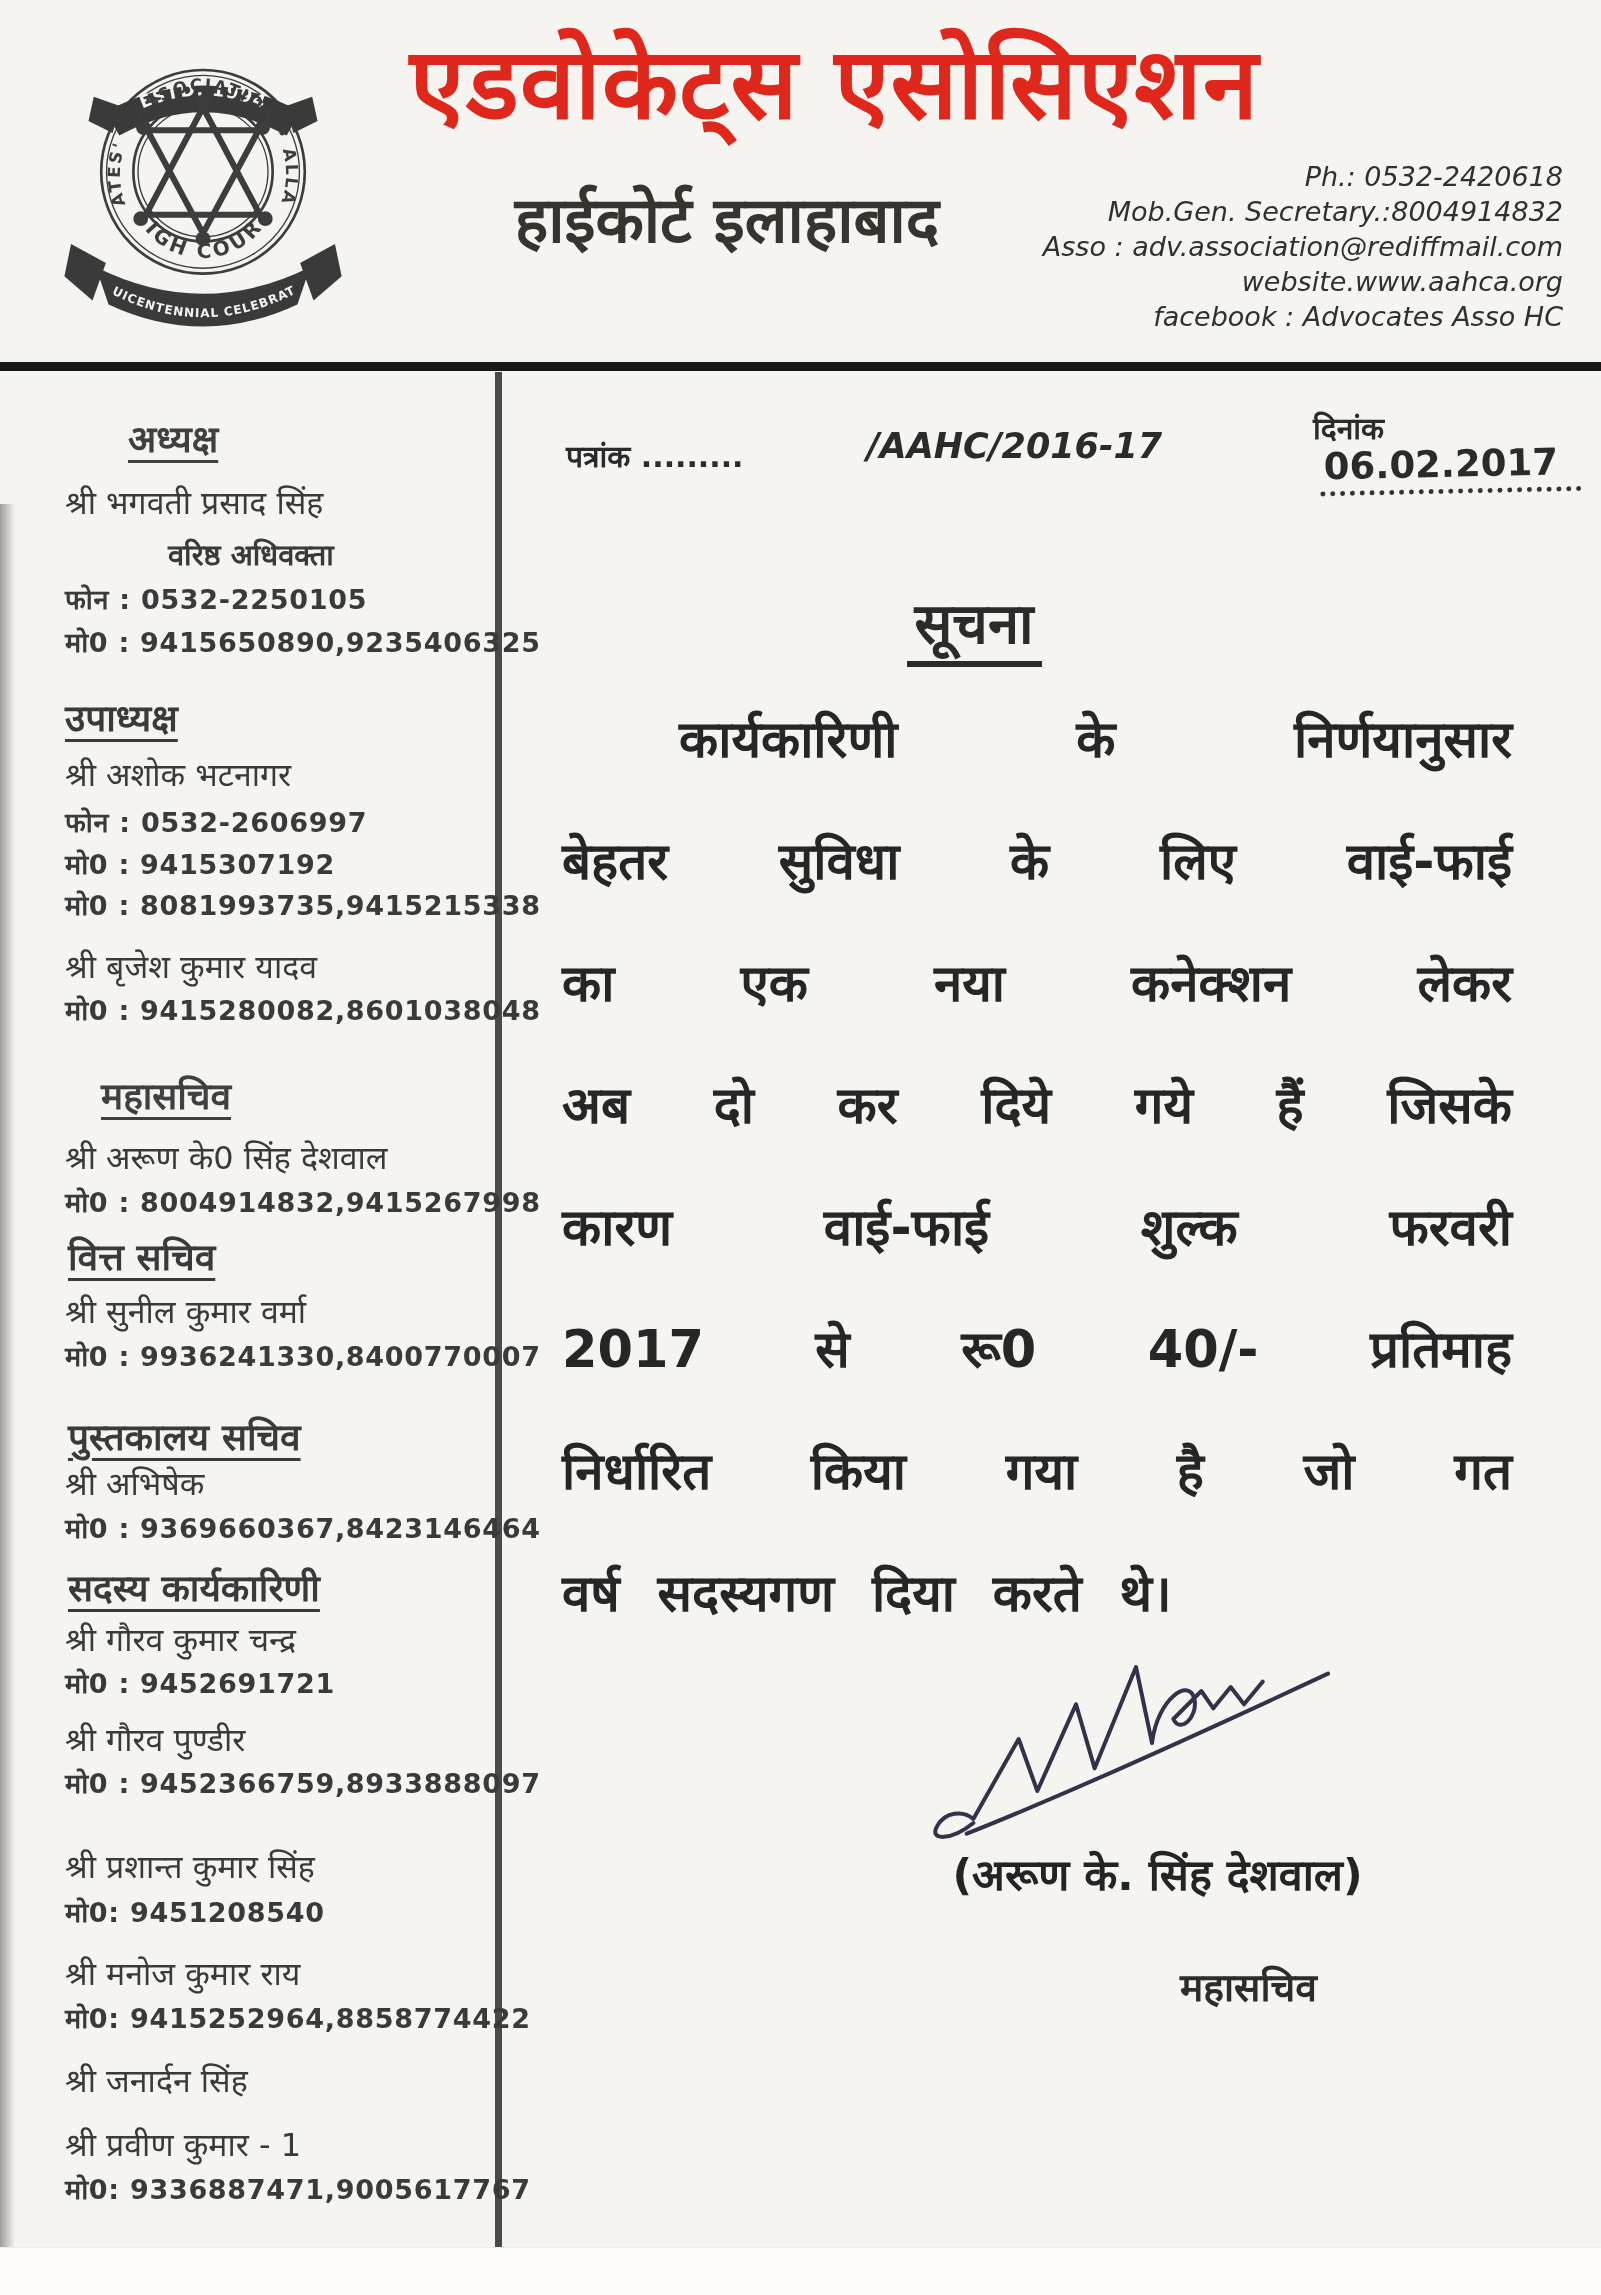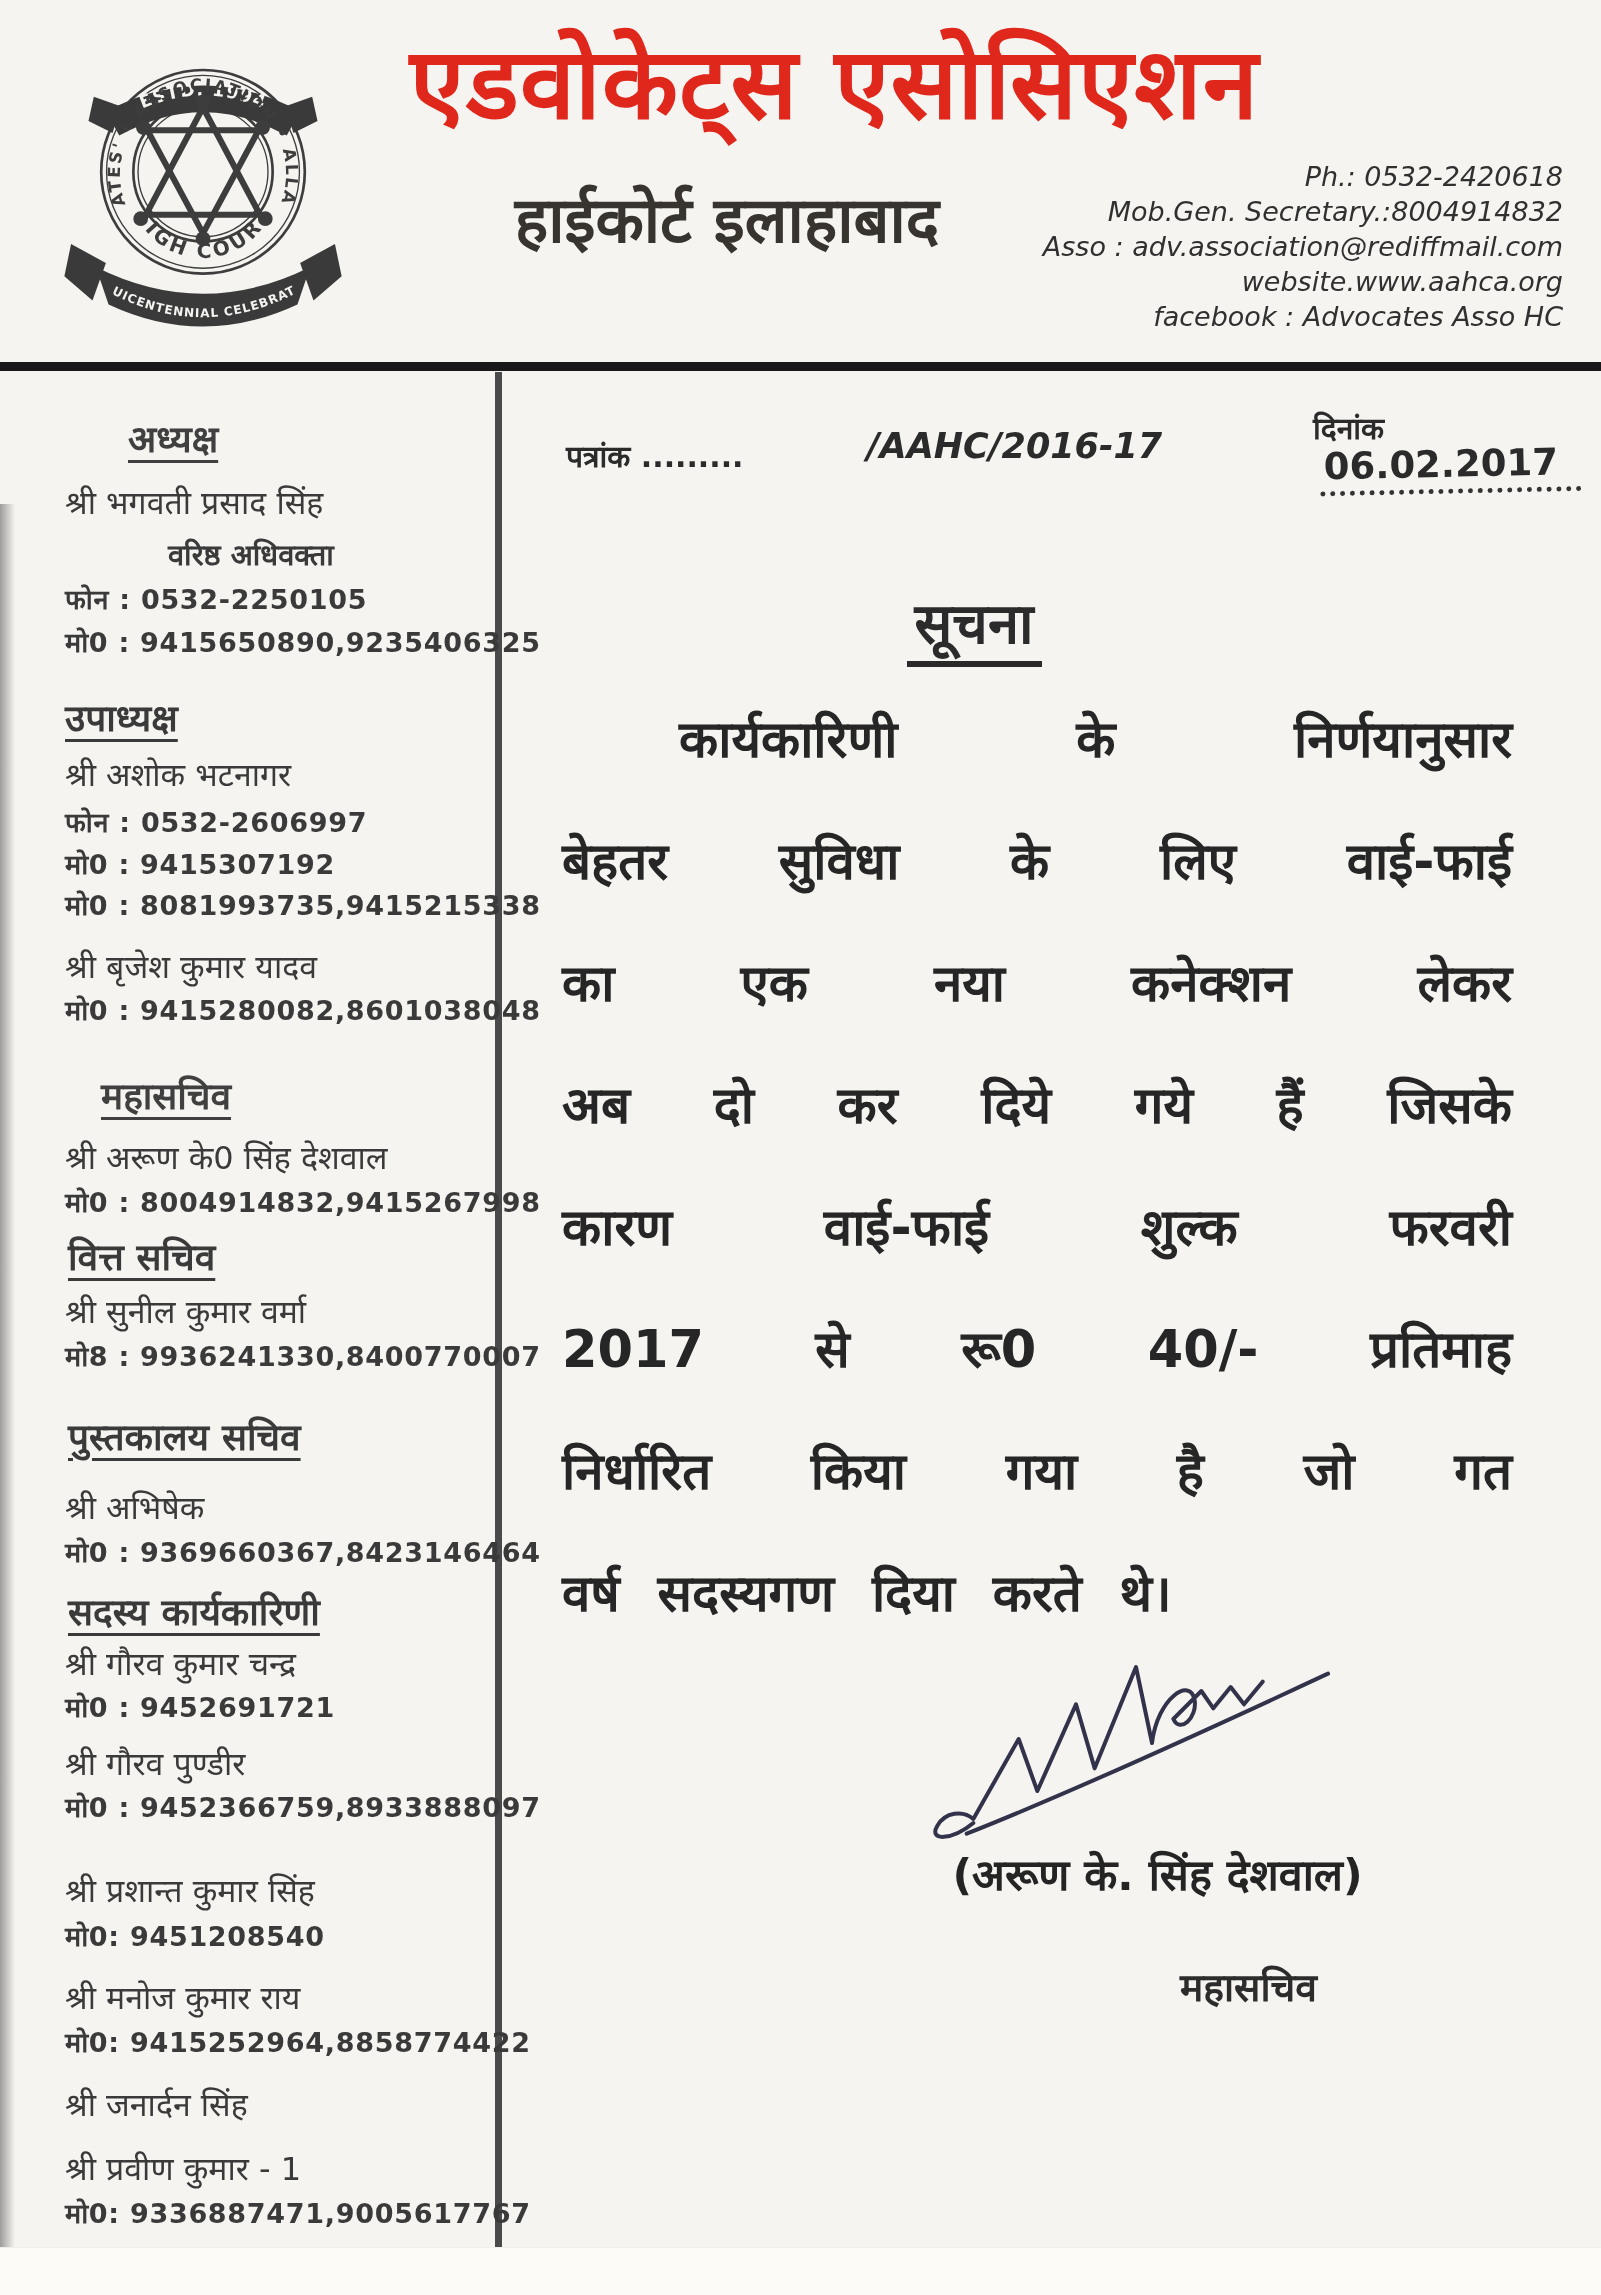--- a/index.html
+++ b/index.html
@@ -143,24 +143,24 @@
     <div class="sb-ph" style="margin-top:4px">मो0 : 8081993735,9415215338</div>
     <div class="sb-name" style="margin-top:21.4px">श्री बृजेश कुमार यादव</div>
     <div class="sb-ph" style="margin-top:4px">मो0 : 9415280082,8601038048</div>
 
     <div class="sb-h sb-h--red" style="margin-top:41px;margin-left:73px">महासचिव</div>
     <div class="sb-name" style="margin-top:14.7px">श्री अरूण के0 सिंह देशवाल</div>
     <div class="sb-ph" style="margin-top:5.3px">मो0 : 8004914832,9415267998</div>
 
     <div class="sb-h" style="margin-top:9.3px;margin-left:40px">वित्त सचिव</div>
     <div class="sb-name" style="margin-top:8px">श्री सुनील कुमार वर्मा</div>
-    <div class="sb-ph" style="margin-top:5.3px">मो8 : 9936241330,8400770007</div>
+    <div class="sb-ph" style="margin-top:5.3px">मो0 : 9936241330,8400770007</div>
 
     <div class="sb-h" style="margin-top:36px;margin-left:40px">पुस्तकालय सचिव</div>
-    <div class="sb-name" style="margin-top:24px">श्री अभिषेक</div>
+    <div class="sb-name" style="margin-top:0">श्री अभिषेक</div>
     <div class="sb-ph" style="margin-top:5.3px">मो0 : 9369660367,8423146464</div>
 
     <div class="sb-h" style="margin-top:14.7px;margin-left:40px">सदस्य कार्यकारिणी</div>
     <div class="sb-name" style="margin-top:5.3px">श्री गौरव कुमार चन्द्र</div>
     <div class="sb-ph" style="margin-top:4px">मो0 : 9452691721</div>
     <div class="sb-name" style="margin-top:16px">श्री गौरव पुण्डीर</div>
     <div class="sb-ph" style="margin-top:4px">मो0 : 9452366759,8933888097</div>
     <div class="sb-name" style="margin-top:43px">श्री प्रशान्त कुमार सिंह</div>
     <div class="sb-ph" style="margin-top:5.3px">मो0: 9451208540</div>
     <div class="sb-name" style="margin-top:21.4px">श्री मनोज कुमार राय</div>

